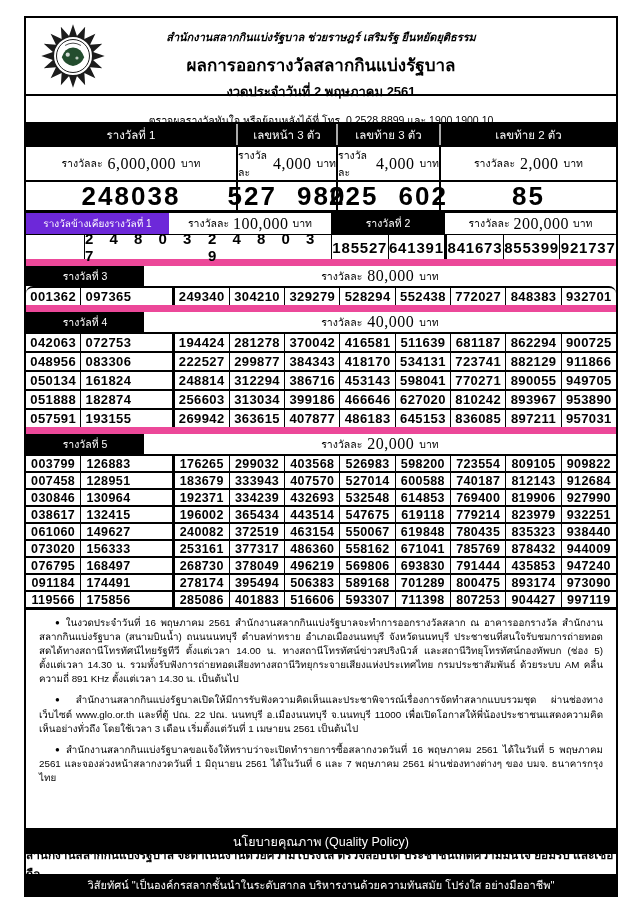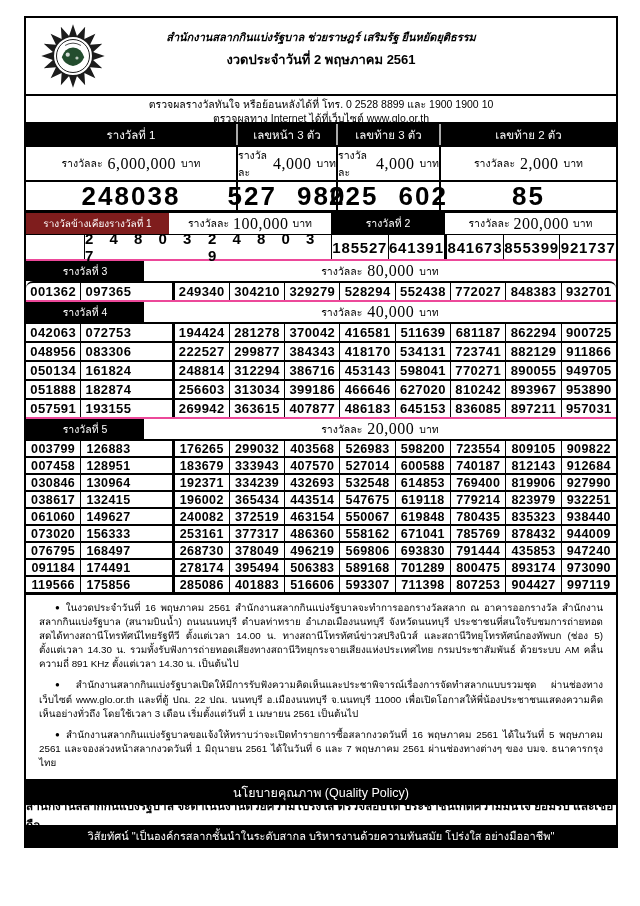--- a/index.html
+++ b/index.html
@@ -7,70 +7,70 @@
   body { font-family: "Liberation Sans", sans-serif; color:#000; }
   .page { position:relative; width:640px; height:906px; background:#ffffff; overflow:hidden; }
   .frame { position:absolute; left:24px; top:16px; width:594px; border:2px solid #000; background:#fff; }
 
   
   .hdr { position:relative; height:76px; text-align:center; padding-top:8px; }
   .logo { position:absolute; left:14px; top:5px; width:66px; height:66px; }
   .hdr-motto { font-size:11px; font-style:italic; font-weight:bold; margin-top:2px; }
   .hdr-title { font-size:17px; font-weight:bold; margin-top:5px; }
   .hdr-date  { font-size:13px; font-weight:bold; margin-top:3px; }
-  .check-info { border-top:2px solid #000; height:28px; text-align:center; font-size:10.5px; line-height:1.32; padding-top:2px; }
+  .check-info { border-top:2px solid #000; height:28px; text-align:center; font-size:10.5px; line-height:1.32; padding-top:18px; }
 
   
   .top-table { border-top:2px solid #000; }
   .tt-row { display:flex; width:100%; }
   .c { display:flex; align-items:center; justify-content:center; }
   .c1{width:210px;} .c2{width:100px;} .c3{width:103px;} .c4{width:177px;}
   .tt-head .c { background:#000; color:#fff; font-size:11.5px; height:21px; }
   .tt-head .c + .c { border-left:2px solid #aaa; }
   .tt-amt .c { height:35px; border-top:2px solid #000; gap:5px; }
   .tt-amt .c + .c, .tt-num .c + .c { border-left:2px solid #000; }
   .pre { font-size:10.5px; }
   .val { font-size:16px; font-family:"Liberation Serif", serif; letter-spacing:0.5px; }
   .tt-num .c { height:30px; border-top:2px solid #000; gap:20px; }
   .bignum { font-size:26px; font-weight:bold; letter-spacing:2px; line-height:1; }
 
   
   .side { border-top:3px solid #000; }
   .side-head { display:flex; height:21px; font-size:10.5px; }
   .side-head > div { display:flex; align-items:center; justify-content:center; gap:4px; }
-  .sh-label  { width:143px; background:#7f1d1d; color:#fff; font-size:10px; }
+  .sh-label  { width:143px; background:#6d28d9; color:#fff; font-size:10px; }
   .sh-amt    { width:162px; }
   .sh-label2 { width:114px; background:#000; color:#fff; }
   .sh-amt2   { width:171px; }
   .side-nums { display:flex; height:25px; border-top:1px solid #000; }
   .sn-empty { width:59px; border-right:1px solid #000; }
   .sn-near { width:246px; display:flex; align-items:center; justify-content:space-evenly; }
   .sn-near .sidenum { font-size:15px; font-weight:bold; letter-spacing:6px; }
   .sn-second { flex:1; display:flex; }
   .sn-second .sidenum { flex:1; display:flex; align-items:center; justify-content:center;
                         font-size:15px; font-weight:bold; letter-spacing:0.8px; border-left:1px solid #000; }
   .sn-second .sidenum:nth-child(3){ border-left-width:3px; }
 
   
-  .prize-block { border-top:2px solid #ec4899;text-align:right; }
+  .prize-block { border-top:7px solid #ec4899;text-align:right; }
   .pb-head { display:flex; height:20px; }
   .pb-label { width:118px; background:#000; color:#fff; font-size:10.5px; display:flex; align-items:center; justify-content:center; }
   .pb-amt { flex:1; display:flex; align-items:center; justify-content:center; gap:5px; font-size:10.5px; }
   .grid-row { display:flex; border-top:2px solid #000; }
   .grid-cell { flex:1; display:flex; align-items:center; justify-content:center;
                font-size:13px; font-weight:bold; letter-spacing:0.4px; border-left:1px solid #000; }
   .grid-cell:first-child { border-left:none; }
   .grid-cell:nth-child(3) { border-left-width:3px;margin-left:36px; }
   .rows-p3 .grid-row { height:19px;border-radius:7px; }
   .rows-p4 .grid-row { height:19px; }
   .rows-p5 .grid-row { height:17px; }
   .rows-p5 .grid-cell { font-size:12.5px; }
 
   
-  .notes { border-top:3px solid #000; height:187px; padding:6px 13px 4px; font-size:9.8px; line-height:1.44;
+  .notes { border-top:3px solid #000; height:221px; padding:6px 13px 4px; font-size:9.8px; line-height:1.44;
            text-align:justify; overflow:hidden; word-break:break-word; }
   .notes p { margin-bottom:7px; text-indent:16px; }
   .bullet { font-size:8px; margin-right:4px; position:relative; top:-1px; }
 
   
   .quality { border-top:2px solid #000; }
   .q-bar { height:24px; background:#000; color:#fff; display:flex; align-items:center; justify-content:center; font-size:12.5px; }
   .q-text { height:20px; display:flex; align-items:center; justify-content:center; font-size:11.8px; font-weight:bold; }
   .q-vision { height:21px; font-size:11px; }
 </style>
@@ -86,20 +86,21 @@
           <polygon fill="#1c1c1c" points="98,50 80.4,56 94.3,68.4 75.8,67.2 83.9,83.9 67.2,75.8 68.4,94.3 56,80.4 50,98 44,80.4 31.6,94.3 32.8,75.8 16.1,83.9 24.2,67.2 5.7,68.4 19.6,56 2,50 19.6,44 5.7,31.6 24.2,32.8 16.1,16.1 32.8,24.2 31.6,5.7 44,19.6 50,2 56,19.6 68.4,5.7 67.2,24.2 83.9,16.1 75.8,32.8 94.3,31.6 80.4,44"></polygon>
           <circle cx="50" cy="50" r="30" fill="#ffffff" stroke="#1c1c1c" stroke-width="2.5"></circle>
           <circle cx="50" cy="50" r="25" fill="none" stroke="#1c1c1c" stroke-width="1.5"></circle>
           <path fill="#234d2e" d="M33,52 q4,-14 17,-15 q13,1 17,15 q-5,12 -17,13 q-12,-1 -17,-13 z"></path>
           <circle cx="42" cy="48" r="3.2" fill="#fff" opacity="0.8"></circle>
           <circle cx="56" cy="53" r="2.4" fill="#fff" opacity="0.7"></circle>
           <path fill="none" stroke="#1c1c1c" stroke-width="1.2" d="M38,34 q12,-7 24,0"></path>
         </svg>
       </div>
       <div class="hdr-motto">สำนักงานสลากกินแบ่งรัฐบาล  ช่วยราษฎร์  เสริมรัฐ  ยืนหยัดยุติธรรม</div>
+      <div class="hdr-title">ผลการออกรางวัลสลากกินแบ่งรัฐบาล</div>
       <div class="hdr-date">งวดประจำวันที่ 2 พฤษภาคม 2561</div>
     </header>
 
     <div class="check-info">
       <div>ตรวจผลรางวัลทันใจ หรือย้อนหลังได้ที่ โทร. 0 2528 8899 และ 1900 1900 10</div>
       <div>ตรวจผลทาง Internet ได้ที่เว็บไซต์ www.glo.or.th</div>
     </div>
 
     <section class="top-table">
       <div class="tt-row tt-head">

